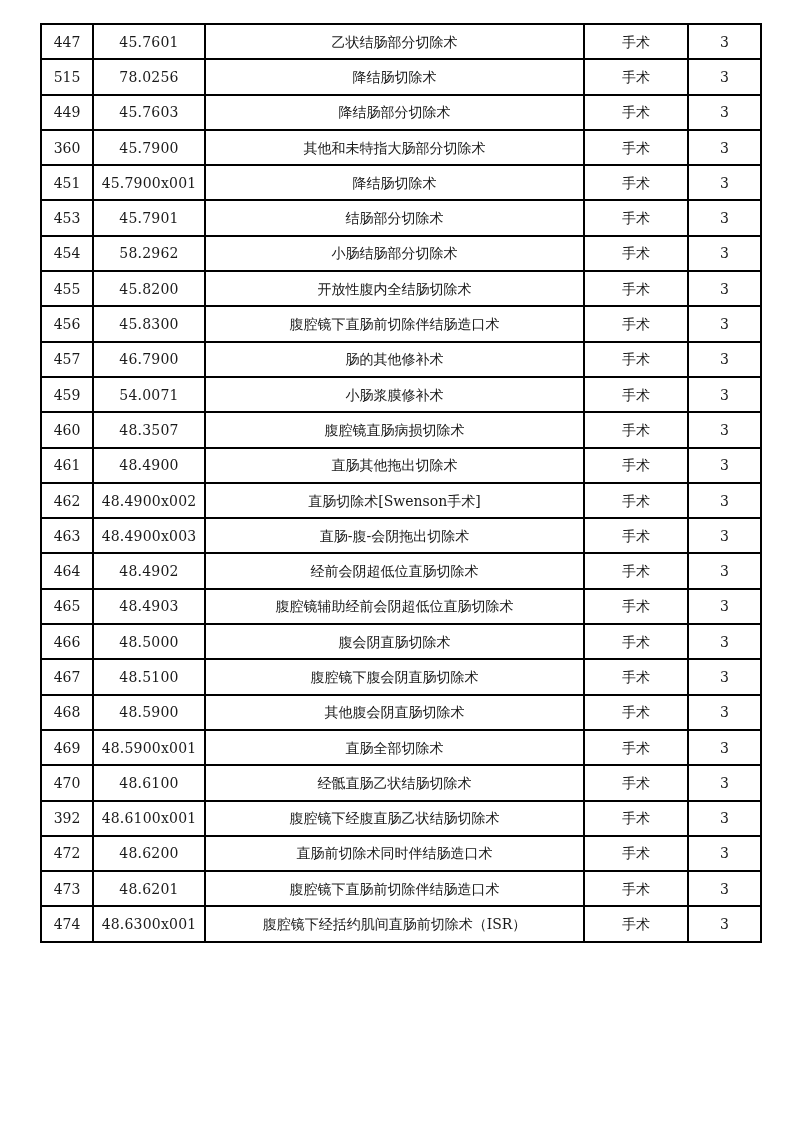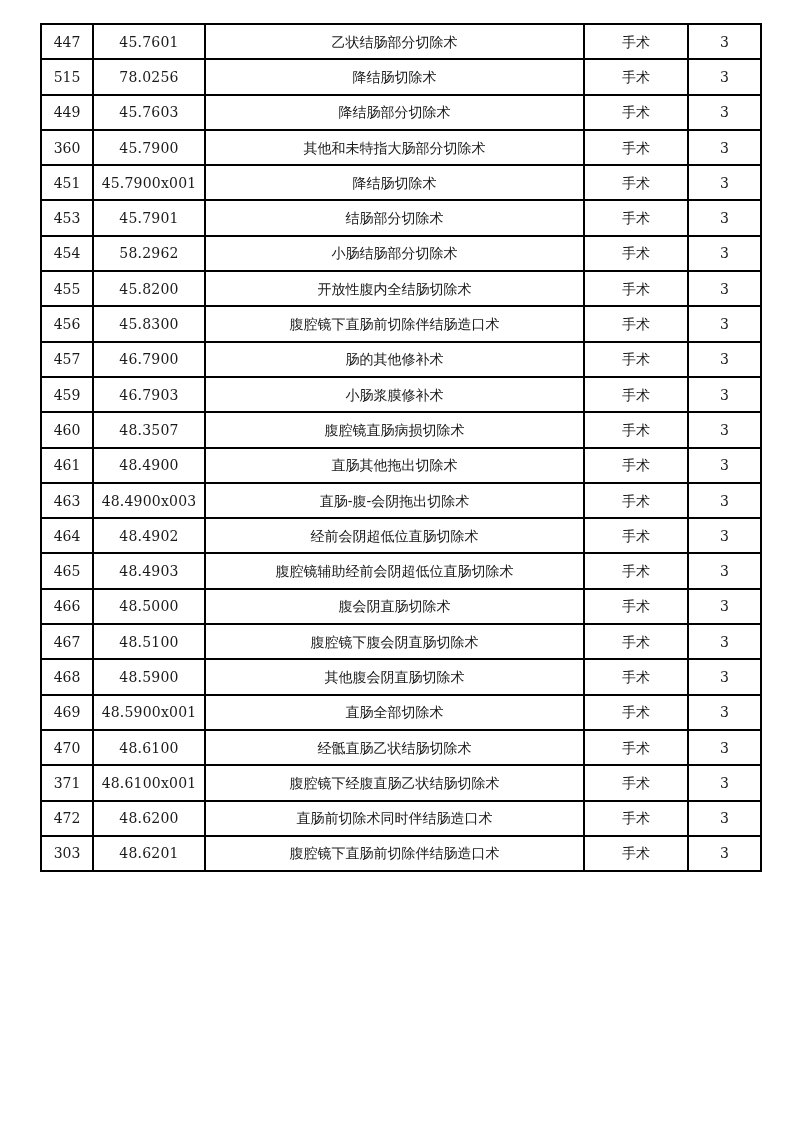--- a/index.html
+++ b/index.html
@@ -90,40 +90,47 @@
       </tr>
       <tr>
         <td class="c-no">457</td>
         <td class="c-code">46.7900</td>
         <td class="c-name">肠的其他修补术</td>
         <td class="c-cat">手术</td>
         <td class="c-level">3</td>
       </tr>
       <tr>
         <td class="c-no">459</td>
-        <td class="c-code">46.7903</td>
+        <td class="c-code">54.0071</td>
         <td class="c-name">小肠浆膜修补术</td>
         <td class="c-cat">手术</td>
         <td class="c-level">3</td>
       </tr>
       <tr>
         <td class="c-no">460</td>
         <td class="c-code">48.3507</td>
         <td class="c-name">腹腔镜直肠病损切除术</td>
         <td class="c-cat">手术</td>
         <td class="c-level">3</td>
       </tr>
       <tr>
         <td class="c-no">461</td>
         <td class="c-code">48.4900</td>
         <td class="c-name">直肠其他拖出切除术</td>
         <td class="c-cat">手术</td>
         <td class="c-level">3</td>
       </tr>
       <tr>
+        <td class="c-no">462</td>
+        <td class="c-code">48.4900x002</td>
+        <td class="c-name">直肠切除术[Swenson手术]</td>
+        <td class="c-cat">手术</td>
+        <td class="c-level">3</td>
+      </tr>
+      <tr>
         <td class="c-no">463</td>
         <td class="c-code">48.4900x003</td>
         <td class="c-name">直肠-腹-会阴拖出切除术</td>
         <td class="c-cat">手术</td>
         <td class="c-level">3</td>
       </tr>
       <tr>
         <td class="c-no">464</td>
         <td class="c-code">48.4902</td>
         <td class="c-name">经前会阴超低位直肠切除术</td>
@@ -166,34 +173,41 @@
         <td class="c-level">3</td>
       </tr>
       <tr>
         <td class="c-no">470</td>
         <td class="c-code">48.6100</td>
         <td class="c-name">经骶直肠乙状结肠切除术</td>
         <td class="c-cat">手术</td>
         <td class="c-level">3</td>
       </tr>
       <tr>
-        <td class="c-no">371</td>
+        <td class="c-no">392</td>
         <td class="c-code">48.6100x001</td>
         <td class="c-name">腹腔镜下经腹直肠乙状结肠切除术</td>
         <td class="c-cat">手术</td>
         <td class="c-level">3</td>
       </tr>
       <tr>
         <td class="c-no">472</td>
         <td class="c-code">48.6200</td>
         <td class="c-name">直肠前切除术同时伴结肠造口术</td>
         <td class="c-cat">手术</td>
         <td class="c-level">3</td>
       </tr>
       <tr>
-        <td class="c-no">303</td>
+        <td class="c-no">473</td>
         <td class="c-code">48.6201</td>
         <td class="c-name">腹腔镜下直肠前切除伴结肠造口术</td>
+        <td class="c-cat">手术</td>
+        <td class="c-level">3</td>
+      </tr>
+      <tr>
+        <td class="c-no">474</td>
+        <td class="c-code">48.6300x001</td>
+        <td class="c-name">腹腔镜下经括约肌间直肠前切除术（ISR）</td>
         <td class="c-cat">手术</td>
         <td class="c-level">3</td>
       </tr>
     </tbody>
 </table>
 
 </body></html>

